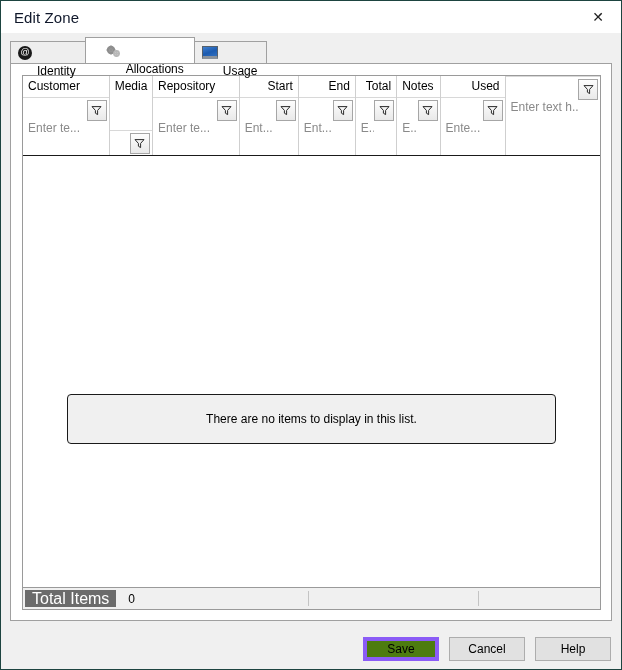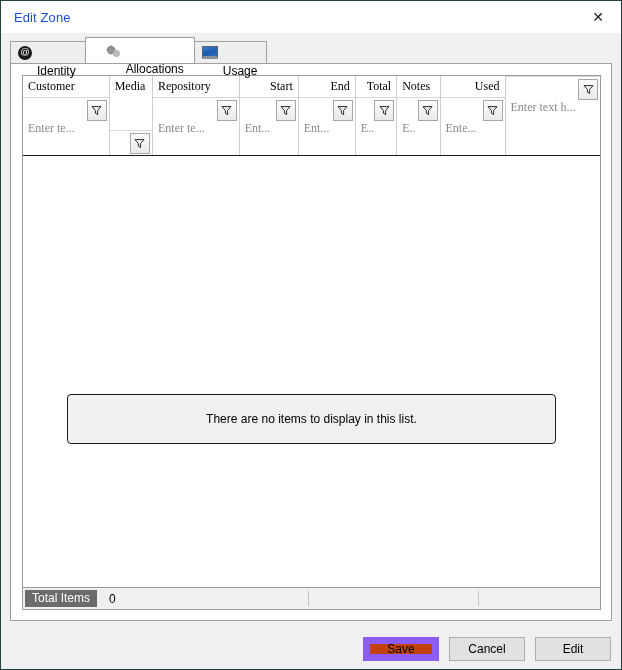--- a/index.html
+++ b/index.html
@@ -33,22 +33,22 @@
   .titlebar {
     height: 32px;
     background: #ffffff;
     display: flex;
     align-items: center;
     flex: 0 0 auto;
     position: relative;
   }
   .title-text {
     padding-left: 13px;
-    font-size: 13px;
-    color: #1d4ed8;
+    font-size: 15px;
+    color: #0f172a;
     letter-spacing: 0.1px;
   }
   .close-btn {
     position: absolute;
     right: 0; top: 0;
     width: 46px;
     height: 31px;
     display: flex;
     align-items: center;
     justify-content: center;
@@ -163,21 +163,20 @@
     border-bottom: 1px solid #1a1a1a;
     background: #ffffff;
   }
   .col {
     box-sizing: border-box;
     border-right: 1px solid #cfcfcf;
     display: flex;
     flex-direction: column;
     overflow: hidden;
     background: #ffffff;
-    font-family: Liberation Serif, serif;
   }
   .col:last-child { border-right: none; }
   .col-title {
     height: 21px;
     line-height: 21px;
     padding: 0 5px;
     font-size: 12px;
     color: #000;
     white-space: nowrap;
     overflow: hidden;
@@ -252,21 +251,21 @@
     align-items: center;
     position: relative;
   }
   .total-badge {
     margin-left: 2px;
     height: 17px;
     line-height: 17px;
     padding: 0 7px;
     background: #6b6b6b;
     color: #ffffff;
-    font-size: 12px;
+    font-size: 16px;
     white-space: nowrap;
     cursor: default;
   }
   .total-value {
     margin-left: 12px;
     font-size: 12px;
     color: #000;
   }
   .status-sep {
     position: absolute;
@@ -296,22 +295,22 @@
     font-family: "Liberation Sans", sans-serif;
     font-size: 12px;
     color: #000;
     cursor: default;
     display: flex;
     align-items: center;
     justify-content: center;
     padding: 0;
   }
   .btn.default {
-    border: 7px solid #8b5cf6;
-    background: #c2410c;
+    border: 4px solid #8b5cf6;
+    background: #4d7c0f;
   }
 </style>
 </head>
 <body>
 
 <div class="window">
 
   <div class="titlebar">
     <div class="title-text">Edit Zone</div>
     <div class="close-btn">
@@ -469,16 +468,16 @@
           <div class="status-sep" style="left:455px;"></div>
         </div>
 
       </div>
     </div>
   </div>
 
   <div class="footer">
     <button class="btn default">Save</button>
     <button class="btn">Cancel</button>
-    <button class="btn">Edit</button>
+    <button class="btn">Help</button>
   </div>
 
 </div>
 
 </body></html>

